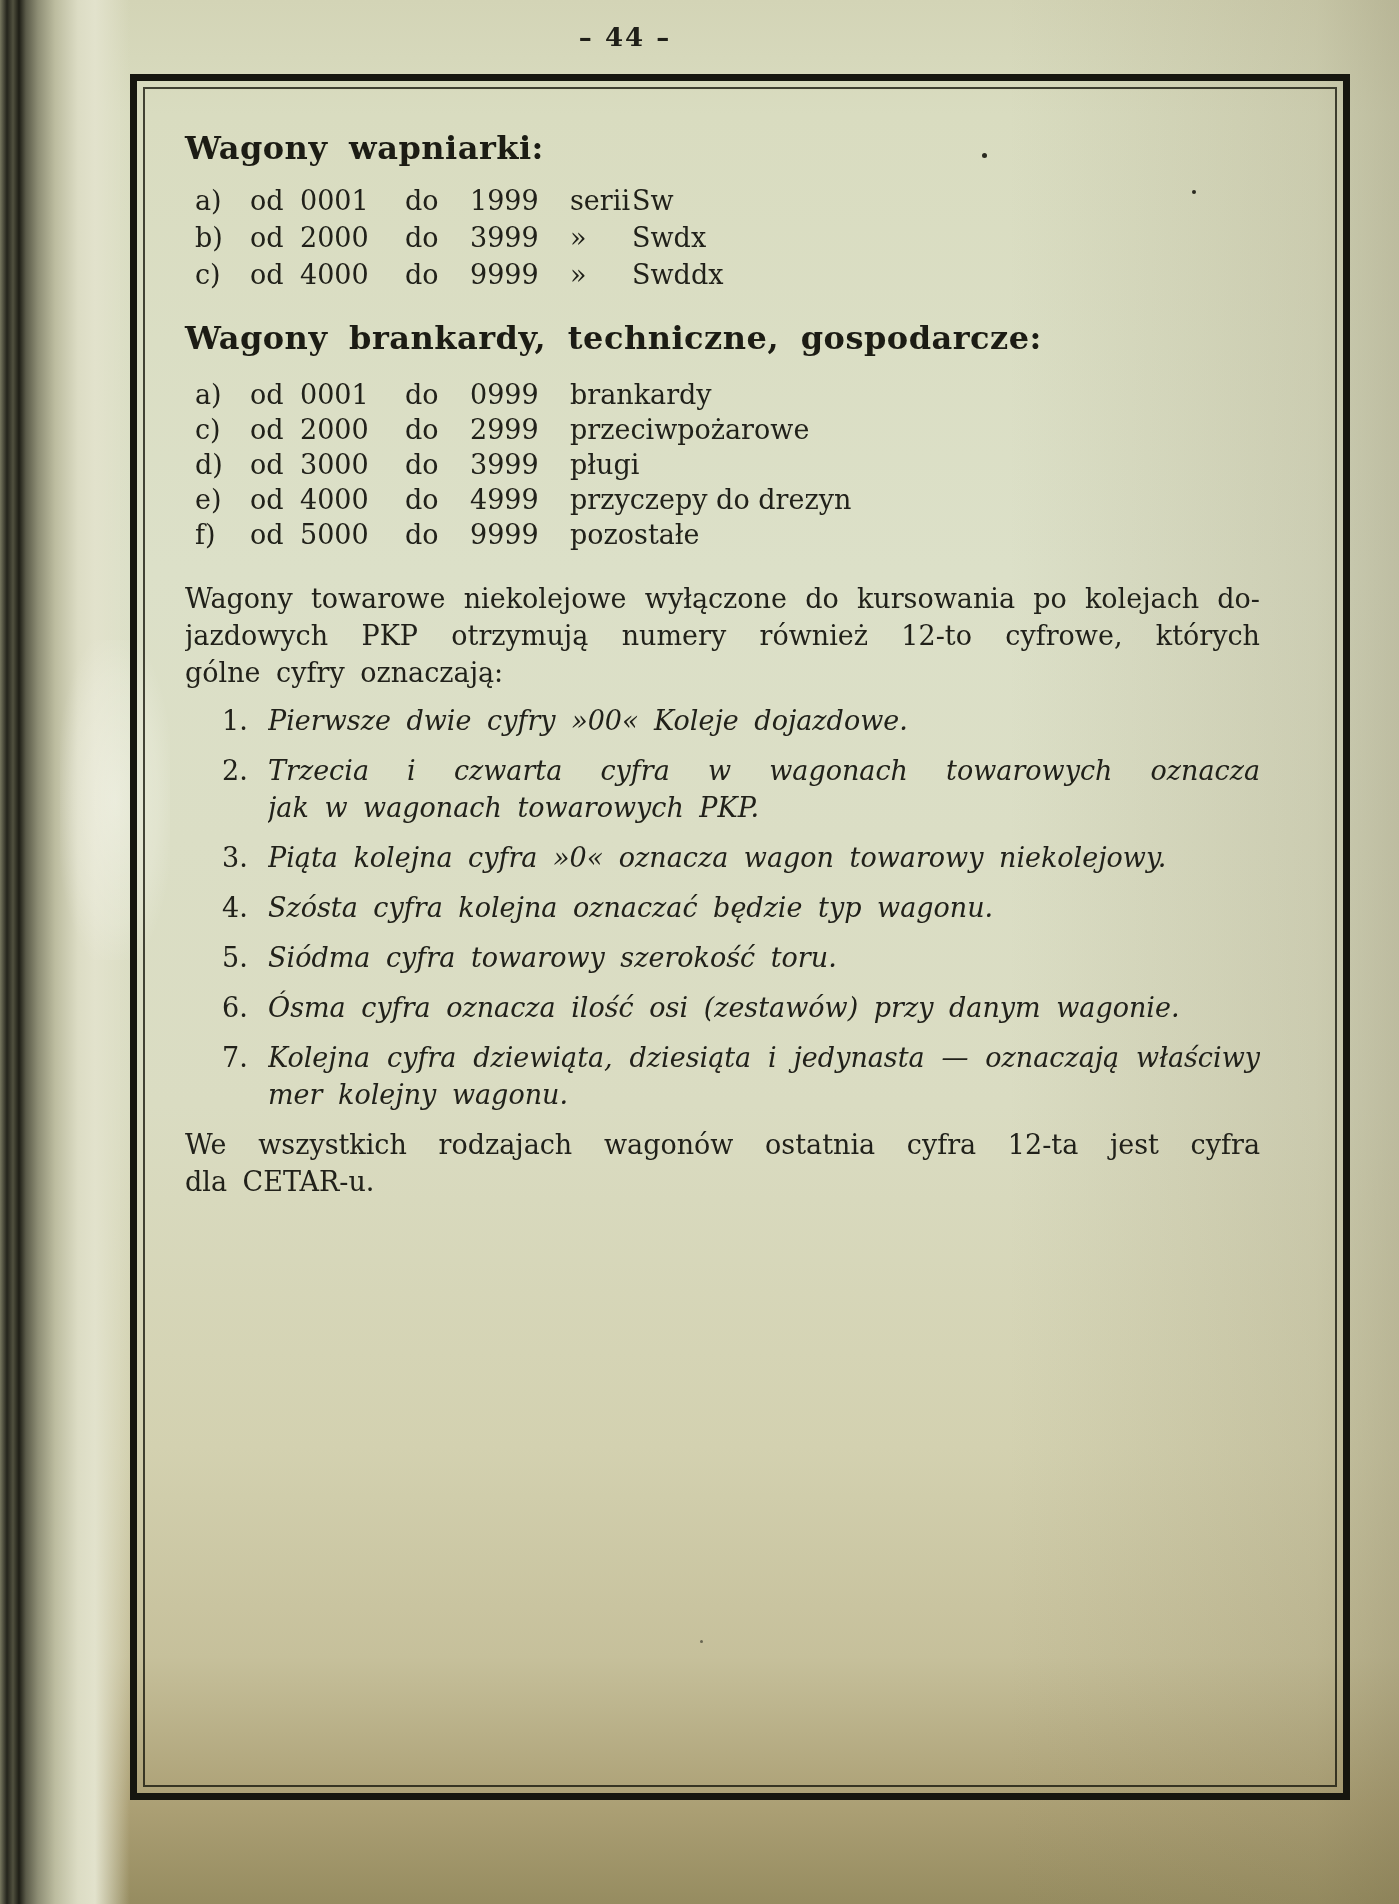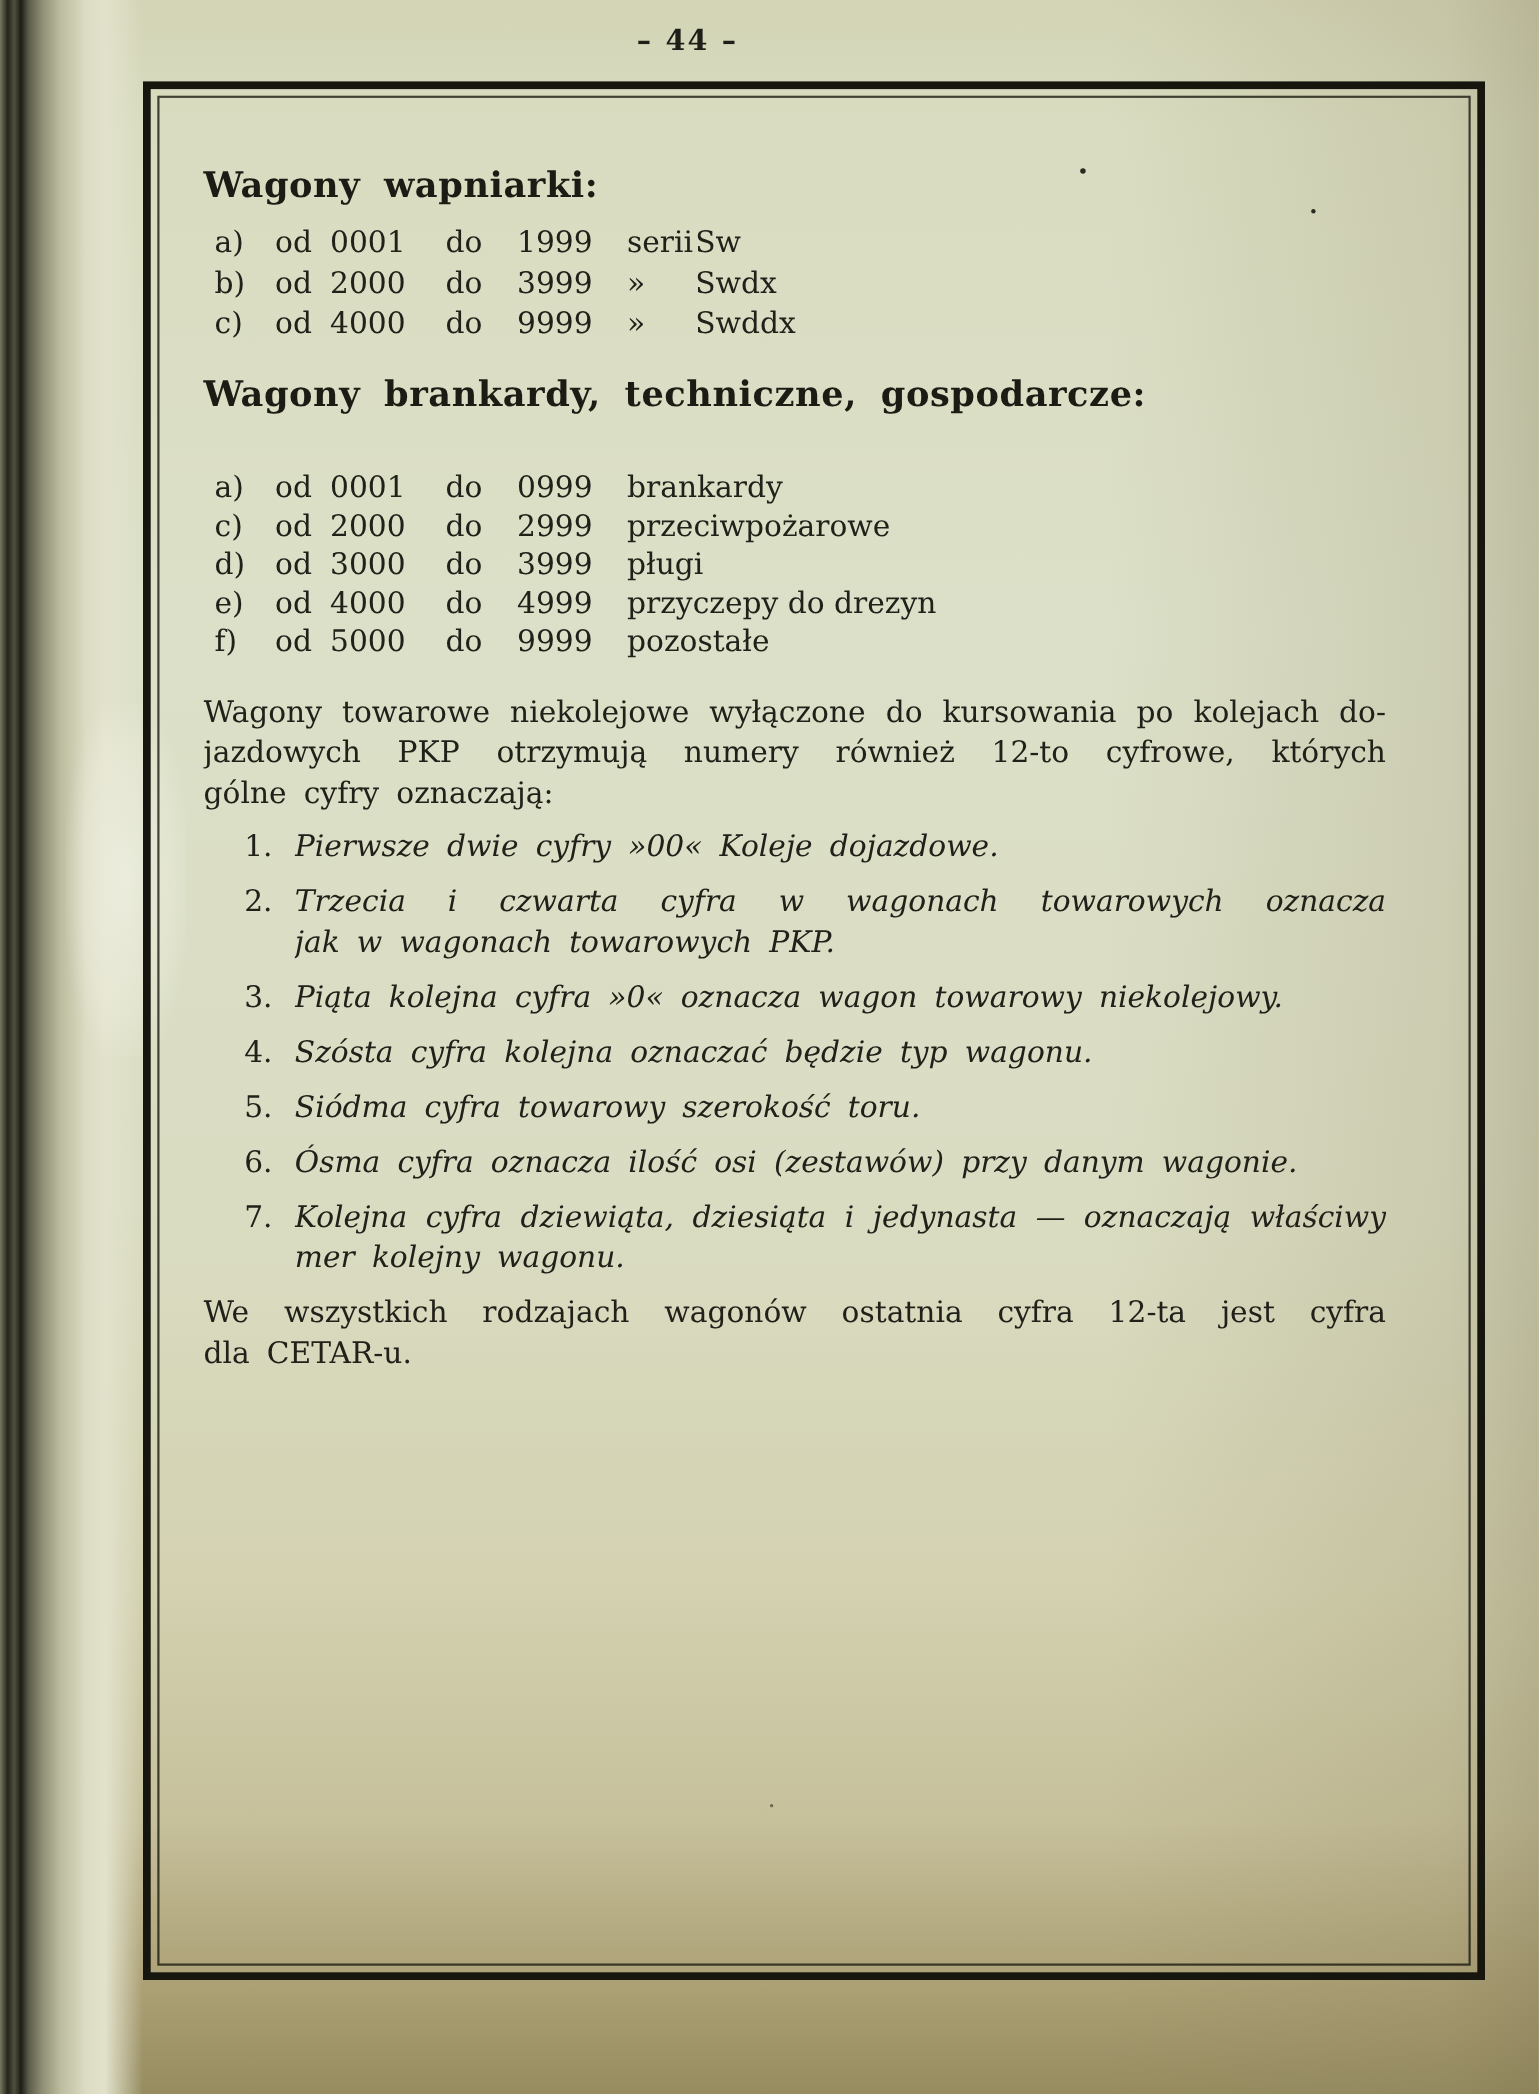--- a/index.html
+++ b/index.html
@@ -39,33 +39,33 @@
   .frame::after {
     content:""; position:absolute; inset:6px;
     border:2px solid rgba(22,22,12,0.78);
   }
   .speck { position:absolute; background:#2a2a20; border-radius:50%; }
   .sp1 { left:982px; top:153px;  width:5px; height:5px; }
   .sp2 { left:1192px; top:190px; width:4px; height:4px; }
   .sp3 { left:700px;  top:1640px; width:3px; height:3px; opacity:.6; }
 
   .content {
-    position:absolute; left:185px; top:86px; width:1075px;
+    position:absolute; left:185px; top:66px; width:1075px;
     color:#21211a; font-size:27px; line-height:37px;
   }
   h1 {
     font-size:32px; line-height:40px; font-weight:bold; margin:0;
     word-spacing:10px; letter-spacing:0.5px; color:#1c1c14;
   }
   .h-wap { margin-top:62px; margin-bottom:14px; }
   .h-bra { margin-top:25px; margin-bottom:0; }
 
   .rowlist { word-spacing:normal; }
   .listA { }
-  .listB { margin-top:47px; }
+  .listB { margin-top:18px; }
   .row { height:37px; padding-left:10px; white-space:nowrap; }
   .listB .row { height:35px; }
   .c { display:inline-block; }
   .lbl { width:55px; }
   .od  { width:50px; }
   .n1  { width:105px; }
   .do  { width:65px; }
   .n2  { width:100px; }
   .ser { width:62px; }
 

